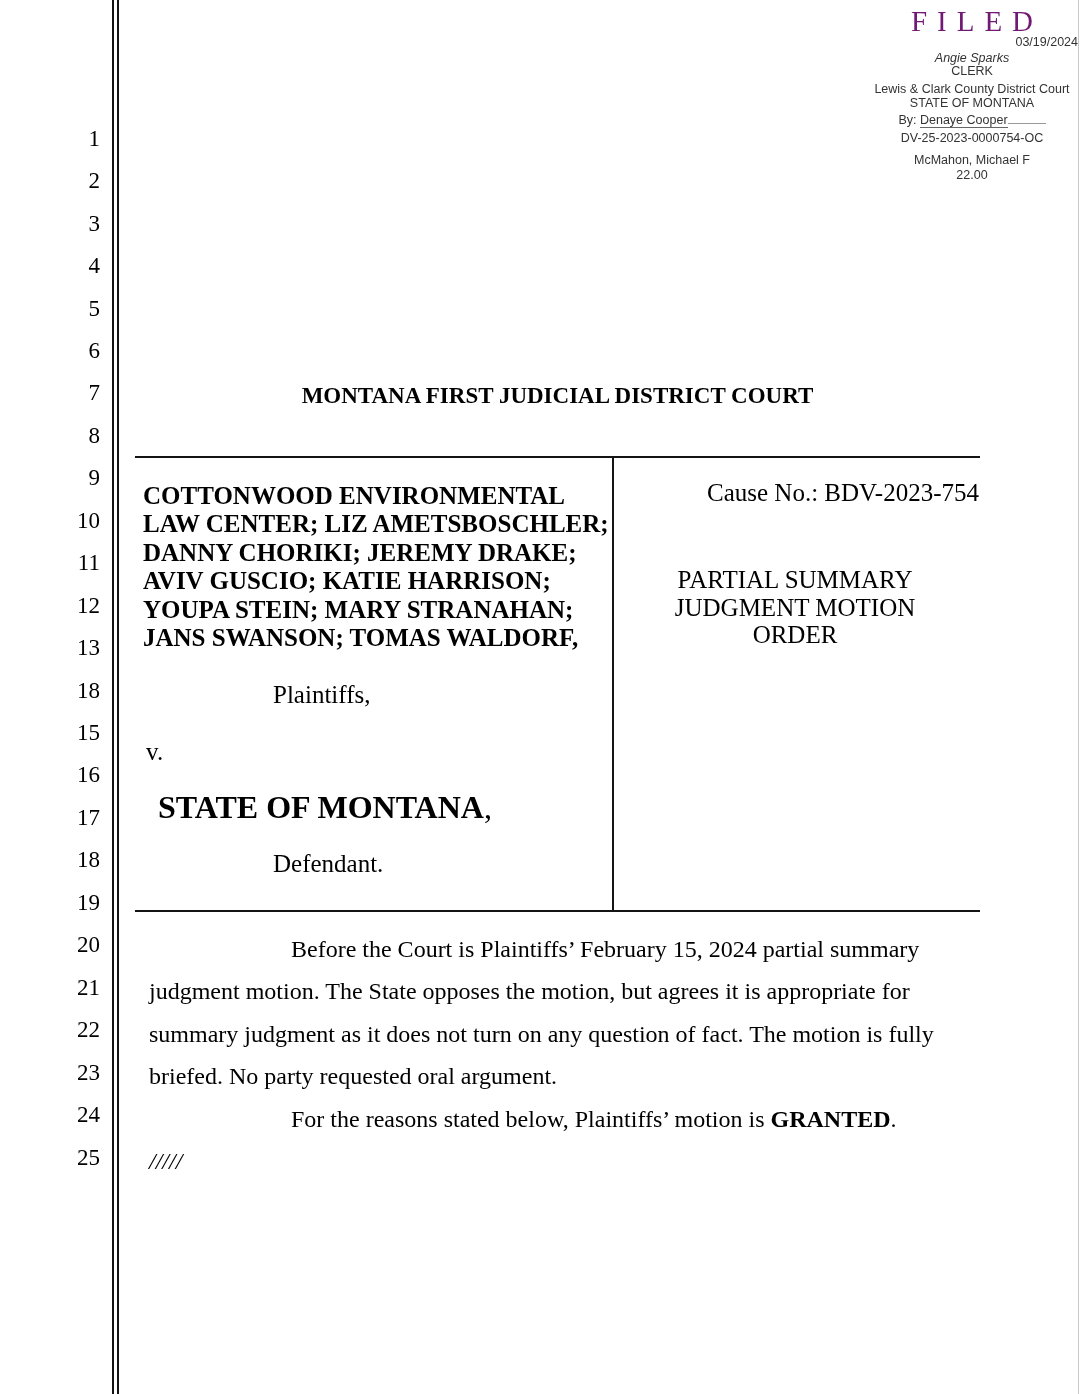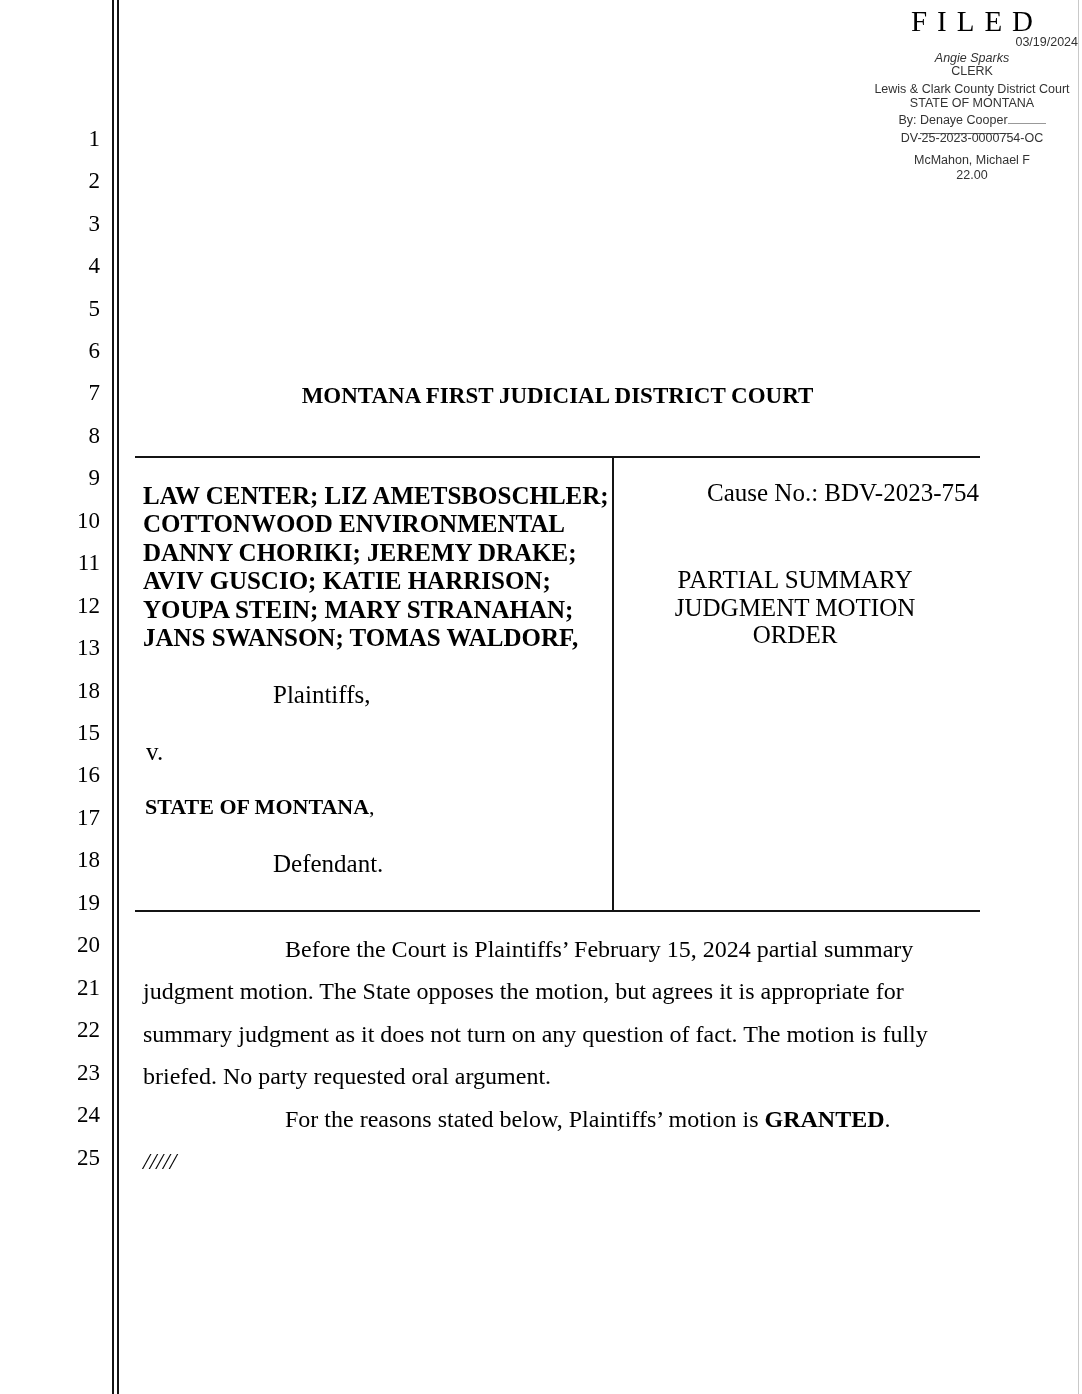--- a/index.html
+++ b/index.html
@@ -29,32 +29,32 @@
   
   #stamp {
     position: absolute; left: 866px; top: 2px; width: 212px; height: 195px;
     overflow: hidden; text-align: center;
     font-family: "Liberation Sans", sans-serif;
     font-size: 12.5px; color: #333;
   }
   #stamp > div { position: absolute; left: 0; right: 0; white-space: nowrap; line-height: 14px; }
   .stamp-filed {
     top: 2px; font-family: "Liberation Serif", serif; font-size: 29px;
-    letter-spacing: 10px; padding-left: 10px; color: #000000; line-height: 34px !important;
+    letter-spacing: 10px; padding-left: 10px; color: #701a75; line-height: 34px !important;
   }
   .stamp-date  { top: 33px; text-align: right; }
   .stamp-sig   { top: 49px; font-style: italic; }
   .stamp-clerk { top: 62px; }
   .stamp-court { top: 80px; }
   .stamp-state { top: 94px; }
   .stamp-by    { top: 110px; }
   .stamp-dv    { top: 129px; }
   .stamp-judge { top: 151px; }
   .stamp-fee   { top: 166px; }
-  .sig-name { border-bottom: 1.5px solid #666; padding-bottom: 6px; }
+  .sig-name { border-bottom: 1.5px solid #666; padding-bottom: 0; }
   .sig-tail { display: inline-block; width: 38px; border-bottom: 1.5px solid #999; height: 11px; }
 
   
   #court-title {
     left: 135px; top: 381px; width: 845px;
     text-align: center; font-weight: bold; font-size: 23px; line-height: 29.5px;
   }
 
   
   .hrule { position: absolute; left: 135px; width: 845px; height: 1.6px; background: #141414; }
@@ -62,30 +62,30 @@
   #caption-bottom-rule { top: 910px; }
   #caption-divider { position: absolute; left: 612px; top: 456px; height: 454px; width: 1.6px; background: #141414; }
 
   
   #plaintiff-names {
     left: 143px; top: 482px; width: 478px;
     font-weight: bold; font-size: 25px; line-height: 28.4px;
   }
   #plaintiffs-label { left: 273px; top: 681px; font-size: 25px; line-height: 28px; }
   #versus           { left: 146px; top: 738px; font-size: 25px; line-height: 28px; }
-  #defendant-name   { left: 145px; top: 793px; font-size: 22px; line-height: 28px; }
+  #defendant-name   { left: 158px; top: 793px; font-size: 32px; line-height: 28px; }
   #defendant-name .bold { font-weight: bold; }
   #defendant-label  { left: 273px; top: 850px; font-size: 25px; line-height: 28px; }
 
   #cause-number { left: 614px; top: 479px; width: 365px; text-align: right; font-size: 25px; line-height: 28px; }
   #order-title  { left: 655px; top: 566px; width: 280px; text-align: center; font-weight: normal; font-size: 25px; line-height: 27.6px; }
 
   
   #body-text {
-    left: 143px; top: 928px; width: 825px;
+    left: 149px; top: 928px; width: 825px;
     font-size: 24px; line-height: 42.46px;
   }
   #body-text p { margin: 0; text-indent: 142px; }
   #body-text .marker { font-style: italic; text-indent: 0; }
   #body-text b { font-weight: bold; }
 </style>
 </head>
 <body>
 
 <div class="vrule vrule-outer"></div>
@@ -135,22 +135,22 @@
 
 <div id="court-title" class="abs">
   <div>MONTANA FIRST JUDICIAL DISTRICT COURT</div>
 </div>
 
 <div id="caption-top-rule" class="hrule"></div>
 <div id="caption-bottom-rule" class="hrule"></div>
 <div id="caption-divider"></div>
 
 <div id="plaintiff-names" class="abs">
+    <div>COTTONWOOD ENVIRONMENTAL</div>
     <div>LAW CENTER; LIZ AMETSBOSCHLER;</div>
-    <div>COTTONWOOD ENVIRONMENTAL</div>
     <div>DANNY CHORIKI; JEREMY DRAKE;</div>
     <div>AVIV GUSCIO; KATIE HARRISON;</div>
     <div>YOUPA STEIN; MARY STRANAHAN;</div>
     <div>JANS SWANSON; TOMAS WALDORF,</div>
   </div>
 <div id="plaintiffs-label" class="abs">Plaintiffs,</div>
 <div id="versus" class="abs">v.</div>
 <div id="defendant-name" class="abs"><span class="bold">STATE OF MONTANA</span><span>,</span></div>
 <div id="defendant-label" class="abs">Defendant.</div>
 

